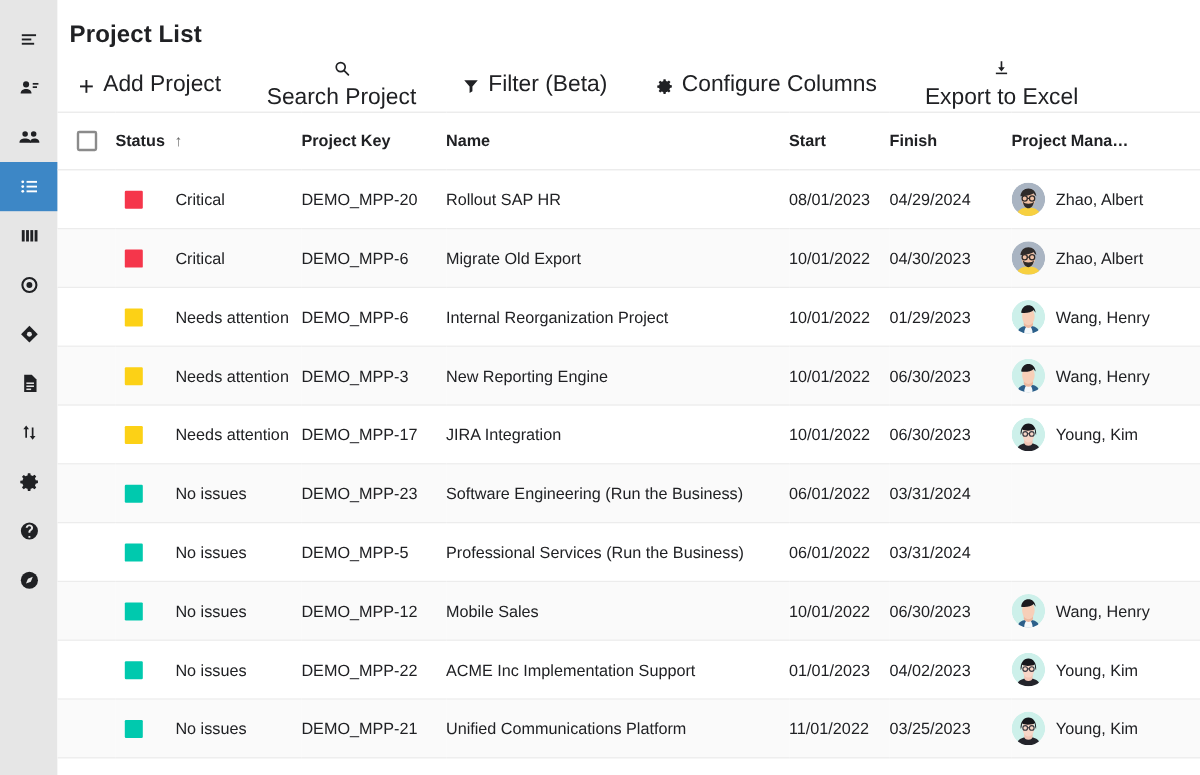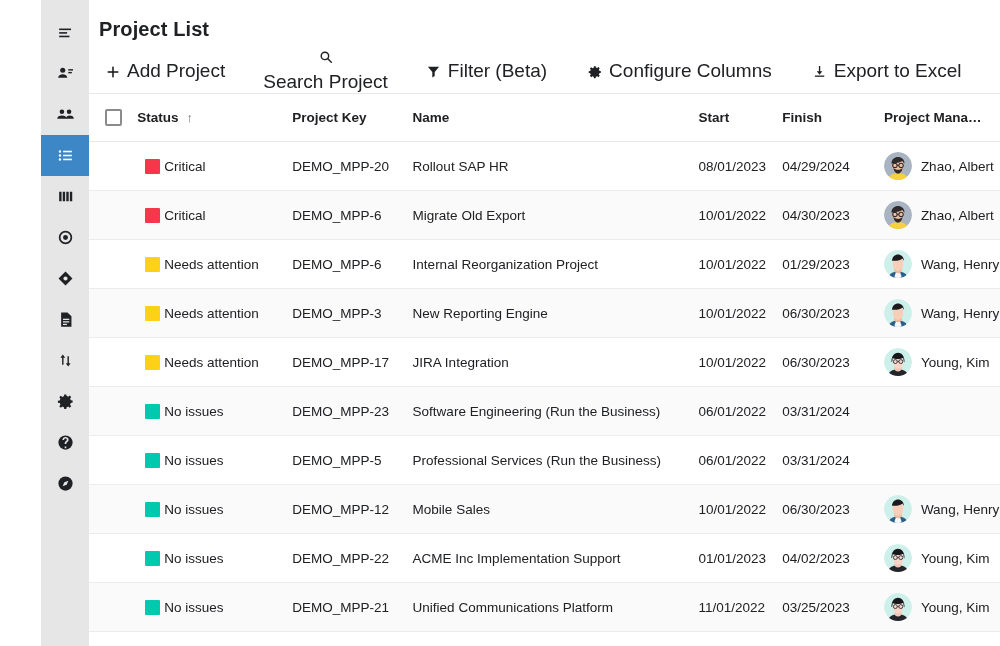--- a/index.html
+++ b/index.html
@@ -3,21 +3,21 @@
 <meta charset="utf-8">
 <style>
   * { box-sizing: border-box; margin: 0; padding: 0; }
   html, body {
     width: 1000px; height: 646px;
     overflow: hidden;
     background: #ffffff;
     font-family: "Liberation Sans", sans-serif;
     color: #202124;
   }
-  #app { display: flex; width: 1000px; height: 646px; padding-left: 41px; }
+  #app { display: flex; width: 1000px; height: 646px; }
 
   
   .sidebar {
     width: 48px; flex: 0 0 48px; height: 646px;
     background: #e6e6e6;
     display: flex; flex-direction: column; align-items: center;
     padding-top: 12px;
   }
   .side-item {
     width: 48px; height: 41px;
@@ -49,21 +49,21 @@
     background: none; border: none; cursor: pointer;
     padding: 6px 16px 6px 6px;
     font-family: "Liberation Sans", sans-serif;
     white-space: nowrap;
   }
   .tb-btn .gi { width: 15px; height: 15px; flex: 0 0 15px; display: block; }
   .tb-btn .gi svg { display: block; }
   .tb-btn:nth-child(2) { margin-left: 16px; flex-direction: column; }
   .tb-btn:nth-child(3) { margin-left: 16px; }
   .tb-btn:nth-child(4) { margin-left: 18px; }
-  .tb-btn:nth-child(5) { margin-left: 18px; }
+  .tb-btn:nth-child(5) { margin-left: 18px; flex-direction: column; }
 
   
   .tbl { width: 952px; border-collapse: collapse; table-layout: fixed; }
   .tbl th {
     font-size: 13.5px; font-weight: bold; color: #202124;
     text-align: left; padding: 0; height: 48px; vertical-align: middle;
     border-bottom: 1px solid #e8e8e8;
     border-top: 1px solid #e8e8e8;
   }
   .tbl td {
@@ -82,21 +82,21 @@
   .c-pm     { width: 150px; }
 
   .chk {
     width: 17px; height: 17px; border: 2px solid #8b8b8b; border-radius: 2px;
     background: #fff; display: block; cursor: pointer;
   }
 
   .th-sort { display: inline-flex; align-items: center; gap: 8px; }
   .sort-arrow { font-size: 13px; color: #6b6b6b; line-height: 1; }
 
-  .status-cell { display: flex; align-items: center; gap: 4px; padding-left: 8px; }
+  .status-cell { display: flex; align-items: center; gap: 27px; padding-left: 8px; }
   .sw { width: 15px; height: 15px; flex: 0 0 15px; border-radius: 1px; }
 
   .pm-cell { display: flex; align-items: center; gap: 9px; }
 
   
   .av { width: 28px; height: 28px; border-radius: 50%; position: relative;
         overflow: hidden; flex: 0 0 28px; }
   .av svg { display: block; width: 28px; height: 28px; }
 </style>
 </head>

